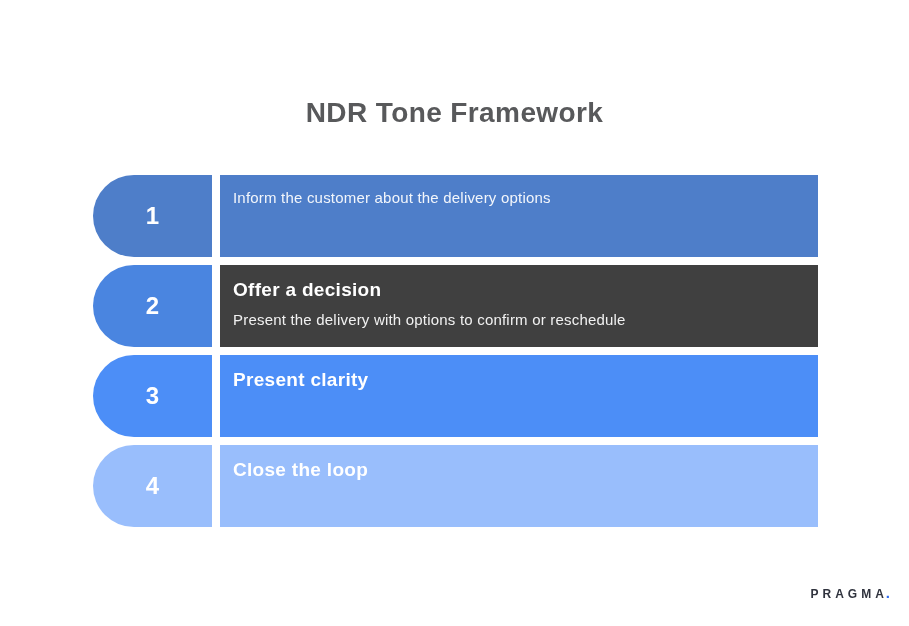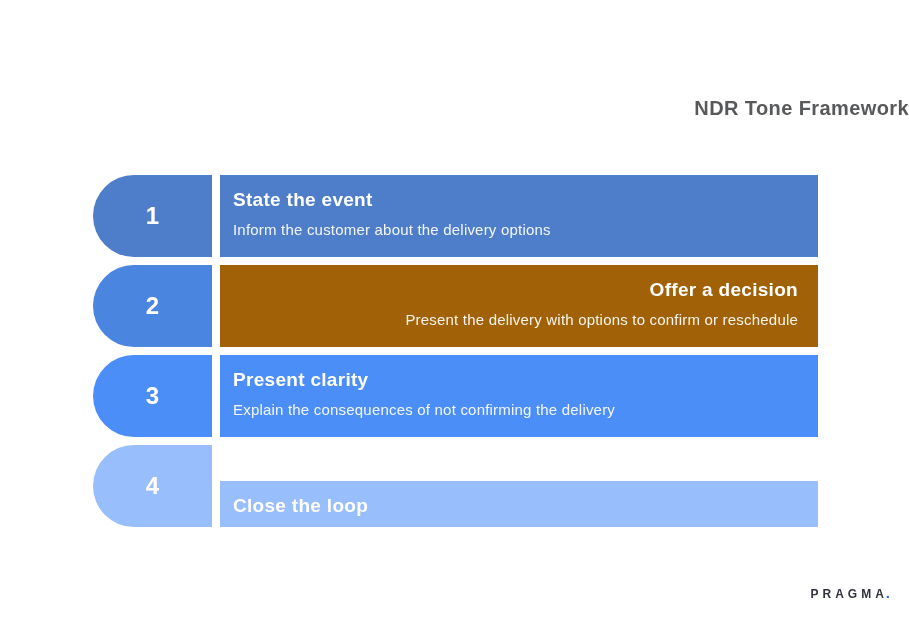--- a/index.html
+++ b/index.html
@@ -13,22 +13,22 @@
     width: 909px;
     height: 626px;
     background: #ffffff;
     overflow: hidden;
   }
   .page-title {
     position: absolute;
     top: 97px;
     left: 0;
     width: 100%;
-    text-align: right;
-    font-size: 20px;
+    text-align: center;
+    font-size: 28px;
     font-weight: 700;
     letter-spacing: 0.4px;
     color: #58595b;
     margin: 0;
   }
   .rows {
     position: absolute;
     top: 175px;
     left: 93px;
     width: 725px;
@@ -94,44 +94,42 @@
 
 <div class="canvas">
 
   <h1 class="page-title">NDR Tone Framework</h1>
 
   <div class="rows">
 
     <div class="row">
       <div class="badge" style="background-color: rgb(78, 126, 201);">1</div>
       <div class="bar" style="background-color: rgb(78, 126, 201);">
-        <div class="step-heading">State the event</div>
         <div class="step-desc">Inform the customer about the delivery options</div>
       </div>
     </div>
 
     <div class="row">
       <div class="badge" style="background-color: rgb(74, 133, 224);">2</div>
-      <div class="bar" style="background-color: #a16207; text-align: right;">
+      <div class="bar" style="background-color: #404040;">
         <div class="step-heading">Offer a decision</div>
         <div class="step-desc">Present the delivery with options to confirm or reschedule</div>
       </div>
     </div>
 
     <div class="row">
       <div class="badge" style="background-color: rgb(76, 142, 247);">3</div>
       <div class="bar" style="background-color: rgb(76, 142, 247);">
         <div class="step-heading">Present clarity</div>
-        <div class="step-desc">Explain the consequences of not confirming the delivery</div>
       </div>
     </div>
 
     <div class="row">
       <div class="badge" style="background-color: rgb(153, 190, 252);">4</div>
-      <div class="bar" style="background-color: rgb(153, 190, 252); margin-top: 36px;">
+      <div class="bar" style="background-color: rgb(153, 190, 252);">
         <div class="step-heading">Close the loop</div>
       </div>
     </div>
 
   </div>
 
   <div class="logo"><span>PRAGMA</span><span class="dot">.</span></div>
 
 </div>
 

